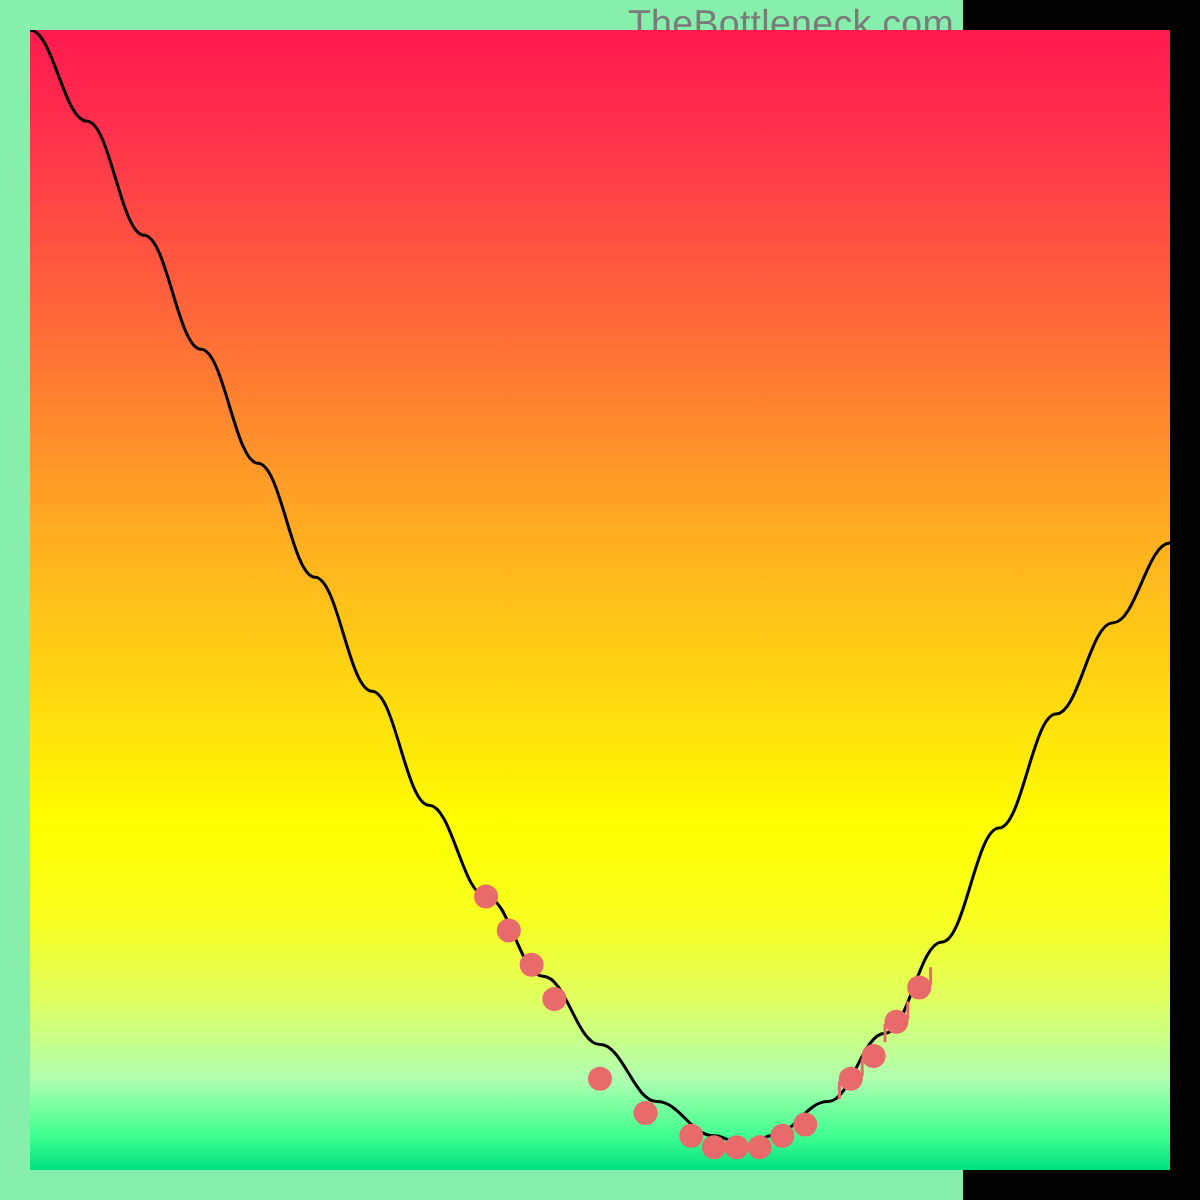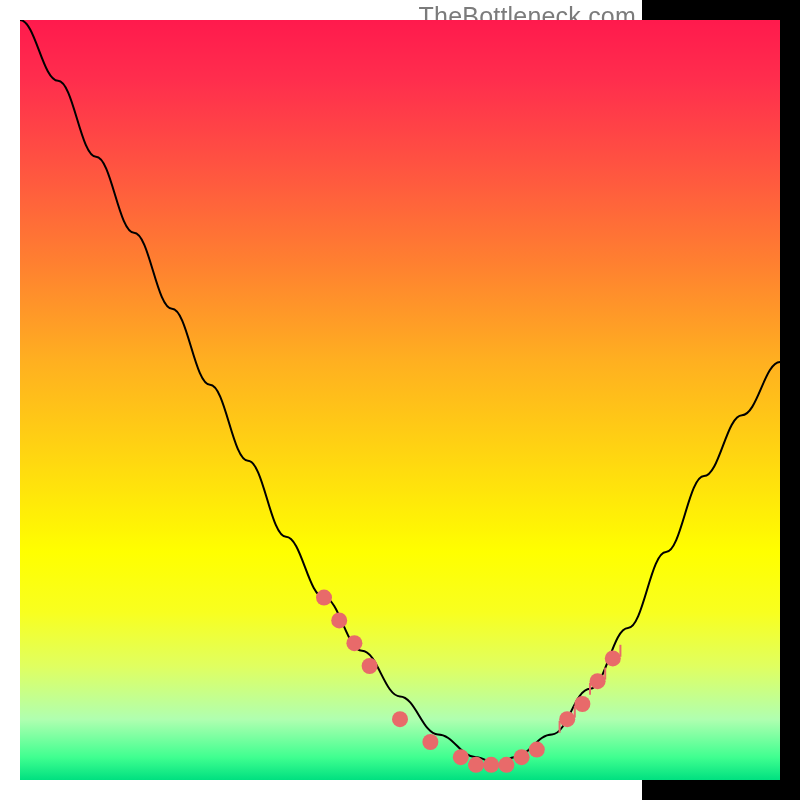--- a/index.html
+++ b/index.html
@@ -1,21 +1,21 @@
 <!DOCTYPE html>
 <html><head>
 <meta charset="utf-8">
 <style>
   * { margin: 0; padding: 0; box-sizing: border-box; }
   html, body { width: 800px; height: 800px; overflow: hidden; background: #000; }
   .chart-container {
     position: relative;
     width: 642px;
     height: 800px;
-    background: #ffffff;
+    background: #86efac;
   }
   .plot-area {
     position: absolute;
     left: 20px;
     top: 20px;
     width: 760px;
     height: 760px;
     background: linear-gradient(to bottom,
       #ff1a4d 0%,
       #ff2e4d 8%,

